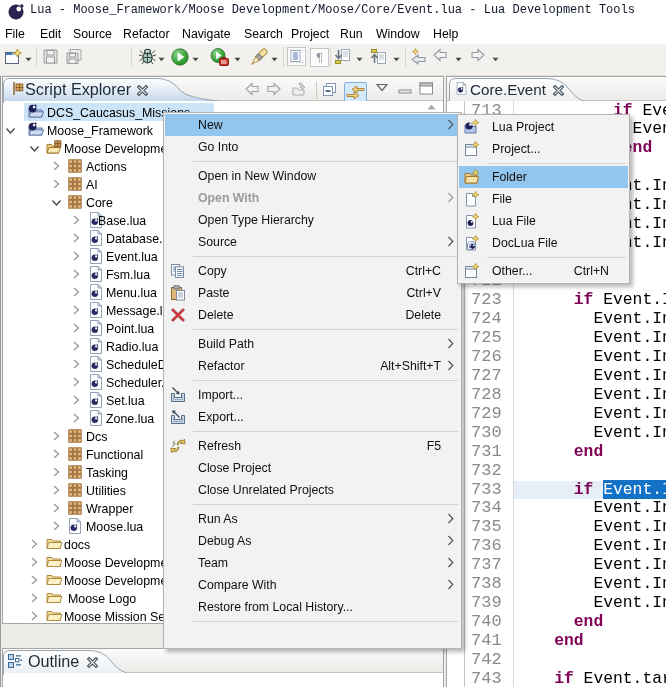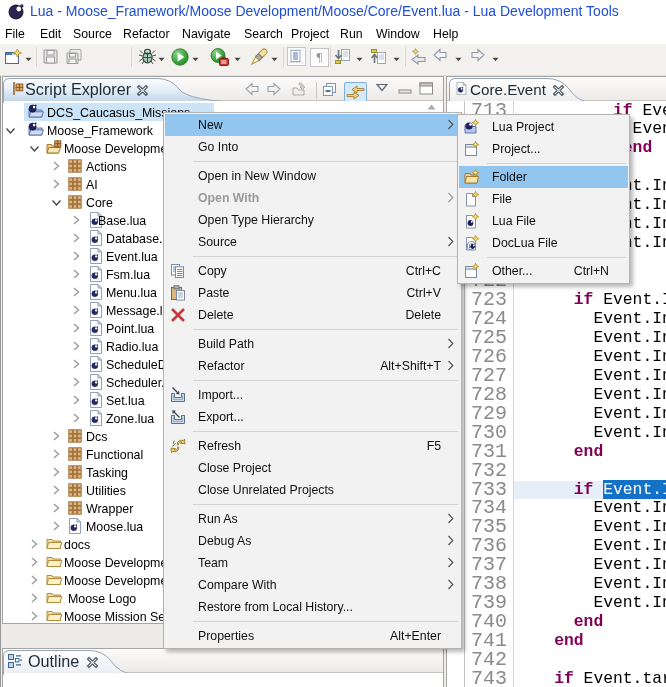--- a/index.html
+++ b/index.html
@@ -1,34 +1,34 @@
 <!DOCTYPE html>
 <html><head>
 <meta charset="utf-8">
 <style>
 html,body{margin:0;padding:0;}
 body{width:666px;height:687px;position:relative;overflow:hidden;background:#f4f2f0;font-family:"Liberation Sans",sans-serif;}
 .abs{position:absolute;}
 svg{display:block;}
 .micon svg,.ticon svg{display:block;}
 #titlebar{left:0;top:0;width:666px;height:22px;background:#ffffff;}
-#titletext{left:30px;top:2.5px;font-size:14px;color:#1d4ed8;white-space:nowrap;}
+#titletext{left:30px;top:2.5px;font-size:12px;color:#0f172a;white-space:nowrap;font-family:Liberation Mono, monospace;}
 #menubar{left:0;top:22px;width:666px;height:22px;background:#ffffff;}
 .mb{position:absolute;top:5px;font-size:12.3px;color:#000;}
 #toolbar{left:0;top:44px;width:666px;height:31px;background:#f3f1ee;border-bottom:1px solid #e2dfdb;}
 #mainbg{left:0;top:76px;width:666px;height:611px;background:#eeece9;border-left:1px solid #9a9a9a;}
 .panel{position:absolute;background:#ffffff;border:1px solid #a5a5a5;}
 .phead{position:absolute;left:0;top:0;right:0;height:23px;background:linear-gradient(#fcfbfa,#edebe8);border-bottom:1px solid #c8c5c1;}
 .trow{position:absolute;height:18px;width:440px;font-size:12.4px;color:#000;white-space:nowrap;}
 .trow .lbl{position:absolute;top:2.5px;}
 .sel{position:absolute;top:0;height:18px;background:#cbe4f8;}
 .ticon{position:absolute;top:1px;}
 .cl{position:absolute;left:0;white-space:pre;font-family:"Liberation Mono",monospace;font-size:16.34px;line-height:18.95px;}
 .kw{color:#7f0055;font-weight:bold;}
-.num{position:absolute;font-family:"Liberation Mono",monospace;font-size:20px;line-height:18.95px;color:#8a8a8a;}
+.num{position:absolute;font-family:"Liberation Mono",monospace;font-size:17px;line-height:18.95px;color:#8a8a8a;}
 .menu{position:absolute;background:#f2f2f2;border:1px solid #b5b2af;box-shadow:3px 3px 4px rgba(0,0,0,0.28);}
 .mi{position:absolute;left:1px;right:1px;height:22px;}
 .mi .t{position:absolute;left:33px;top:3.5px;font-size:12.3px;color:#101010;white-space:nowrap;}
 .mi .s{position:absolute;right:19px;top:3.5px;font-size:12.3px;color:#101010;}
 .mi .a{position:absolute;right:6px;top:5px;}
 .mi.gray .t{color:#9a9a9a;font-weight:bold;}
 .mi.hl{background:#93c6ee;}
 .msep{position:absolute;left:29px;right:3px;height:1px;background:#d4d2d0;}
 .micon{position:absolute;left:5px;top:3px;width:16px;height:16px;}
 </style>
@@ -1046,24 +1046,20 @@
       <span class="a">
         <svg width="7" height="11" viewBox="0 0 7 11">
           <path d="M1.5 1 L5.8 5.5 L1.5 10" fill="none" stroke="#555" stroke-width="1.2"></path>
         </svg>
       </span>
     </div>
 <div class="mi" style="top:483px">
       <span class="t">Restore from Local History...</span>
     </div>
 <div class="msep" style="top:508px"></div>
-<div class="mi" style="top:512px">
-      <span class="t">Properties</span>
-      <span class="s">Alt+Enter</span>
-    </div>
 </div>
 
 <div class="menu" style="left:457px;top:114px;width:171px;height:168px;">
 <div class="mi" style="top:1px">
       <span class="micon">
         <svg width="16" height="16" viewBox="0 0 16 16">
           <path d="M1 6 L5 6 L6 7.5 L12 7.5 L12 14 L1 14 Z" fill="#b6c6ea" stroke="#6277a8"></path>
           <circle cx="5" cy="7" r="3.6" fill="#20215c"></circle>
           <circle cx="6.5" cy="5.5" r="1.3" fill="#fff"></circle>
           <path d="M11.6 0.4 L12.6 2.6 L14.8 3.6 L12.6 4.6 L11.6 6.8 L10.6 4.6 L8.4 3.6 L10.6 2.6 Z" fill="#f6dd7f" stroke="#b2922e" stroke-width="0.9"></path>

